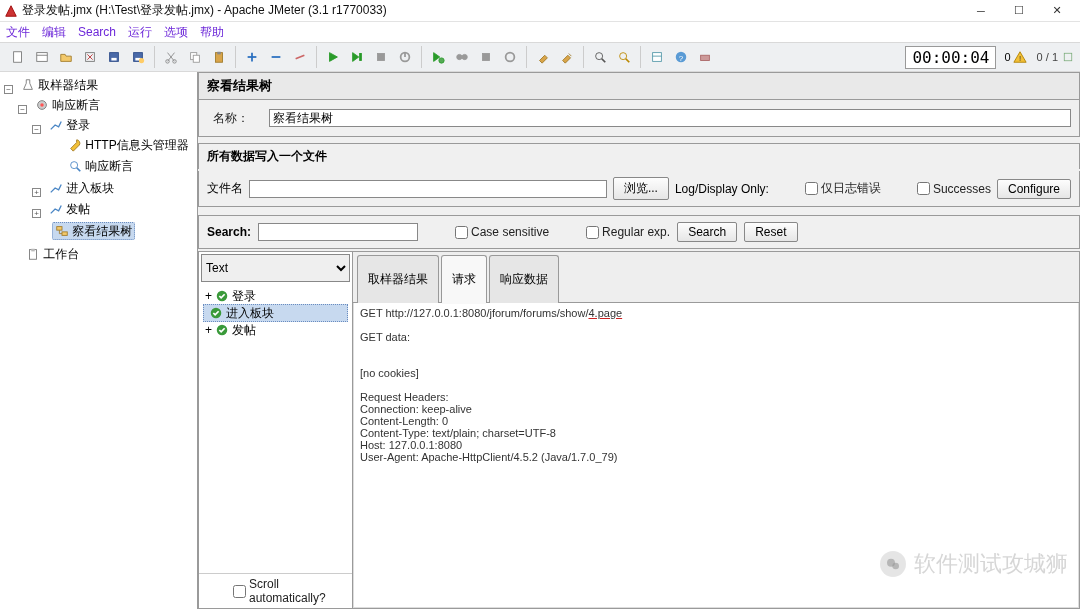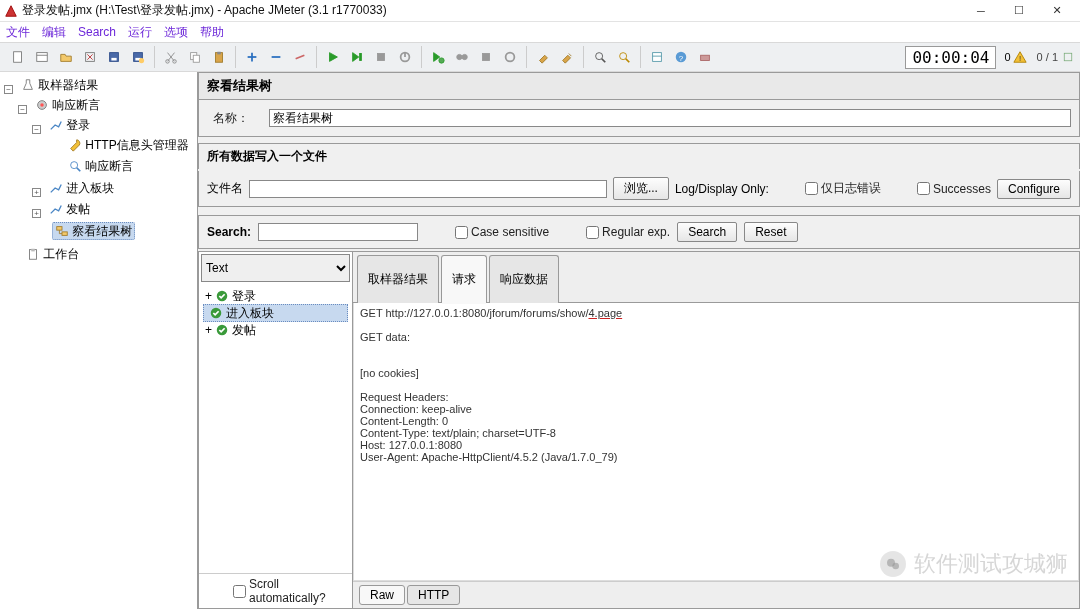--- a/index.html
+++ b/index.html
@@ -510,24 +510,20 @@
 
 
 <span>[no cookies]</span>
 
 <span>Request Headers:</span>
 <span>Connection: keep-alive</span>
 <span>Content-Length: 0</span>
 <span>Content-Type: text/plain; charset=UTF-8</span>
 <span>Host: 127.0.0.1:8080</span>
 <span>User-Agent: Apache-HttpClient/4.5.2 (Java/1.7.0_79)</span></div>
-        <div class="bottom-tabs">
-          <div class="btab active">Raw</div>
-          <div class="btab">HTTP</div>
-        </div>
       </div>
     </div>
   </div>
 </div>
 
 <div class="watermark">
   <span class="wm-ico">
     <svg viewBox="0 0 24 24" width="16" height="16">
         <circle cx="9" cy="10" r="6" fill="rgba(150,150,150,0.6)"></circle>
         <circle cx="16" cy="15" r="5" fill="rgba(150,150,150,0.6)"></circle>

